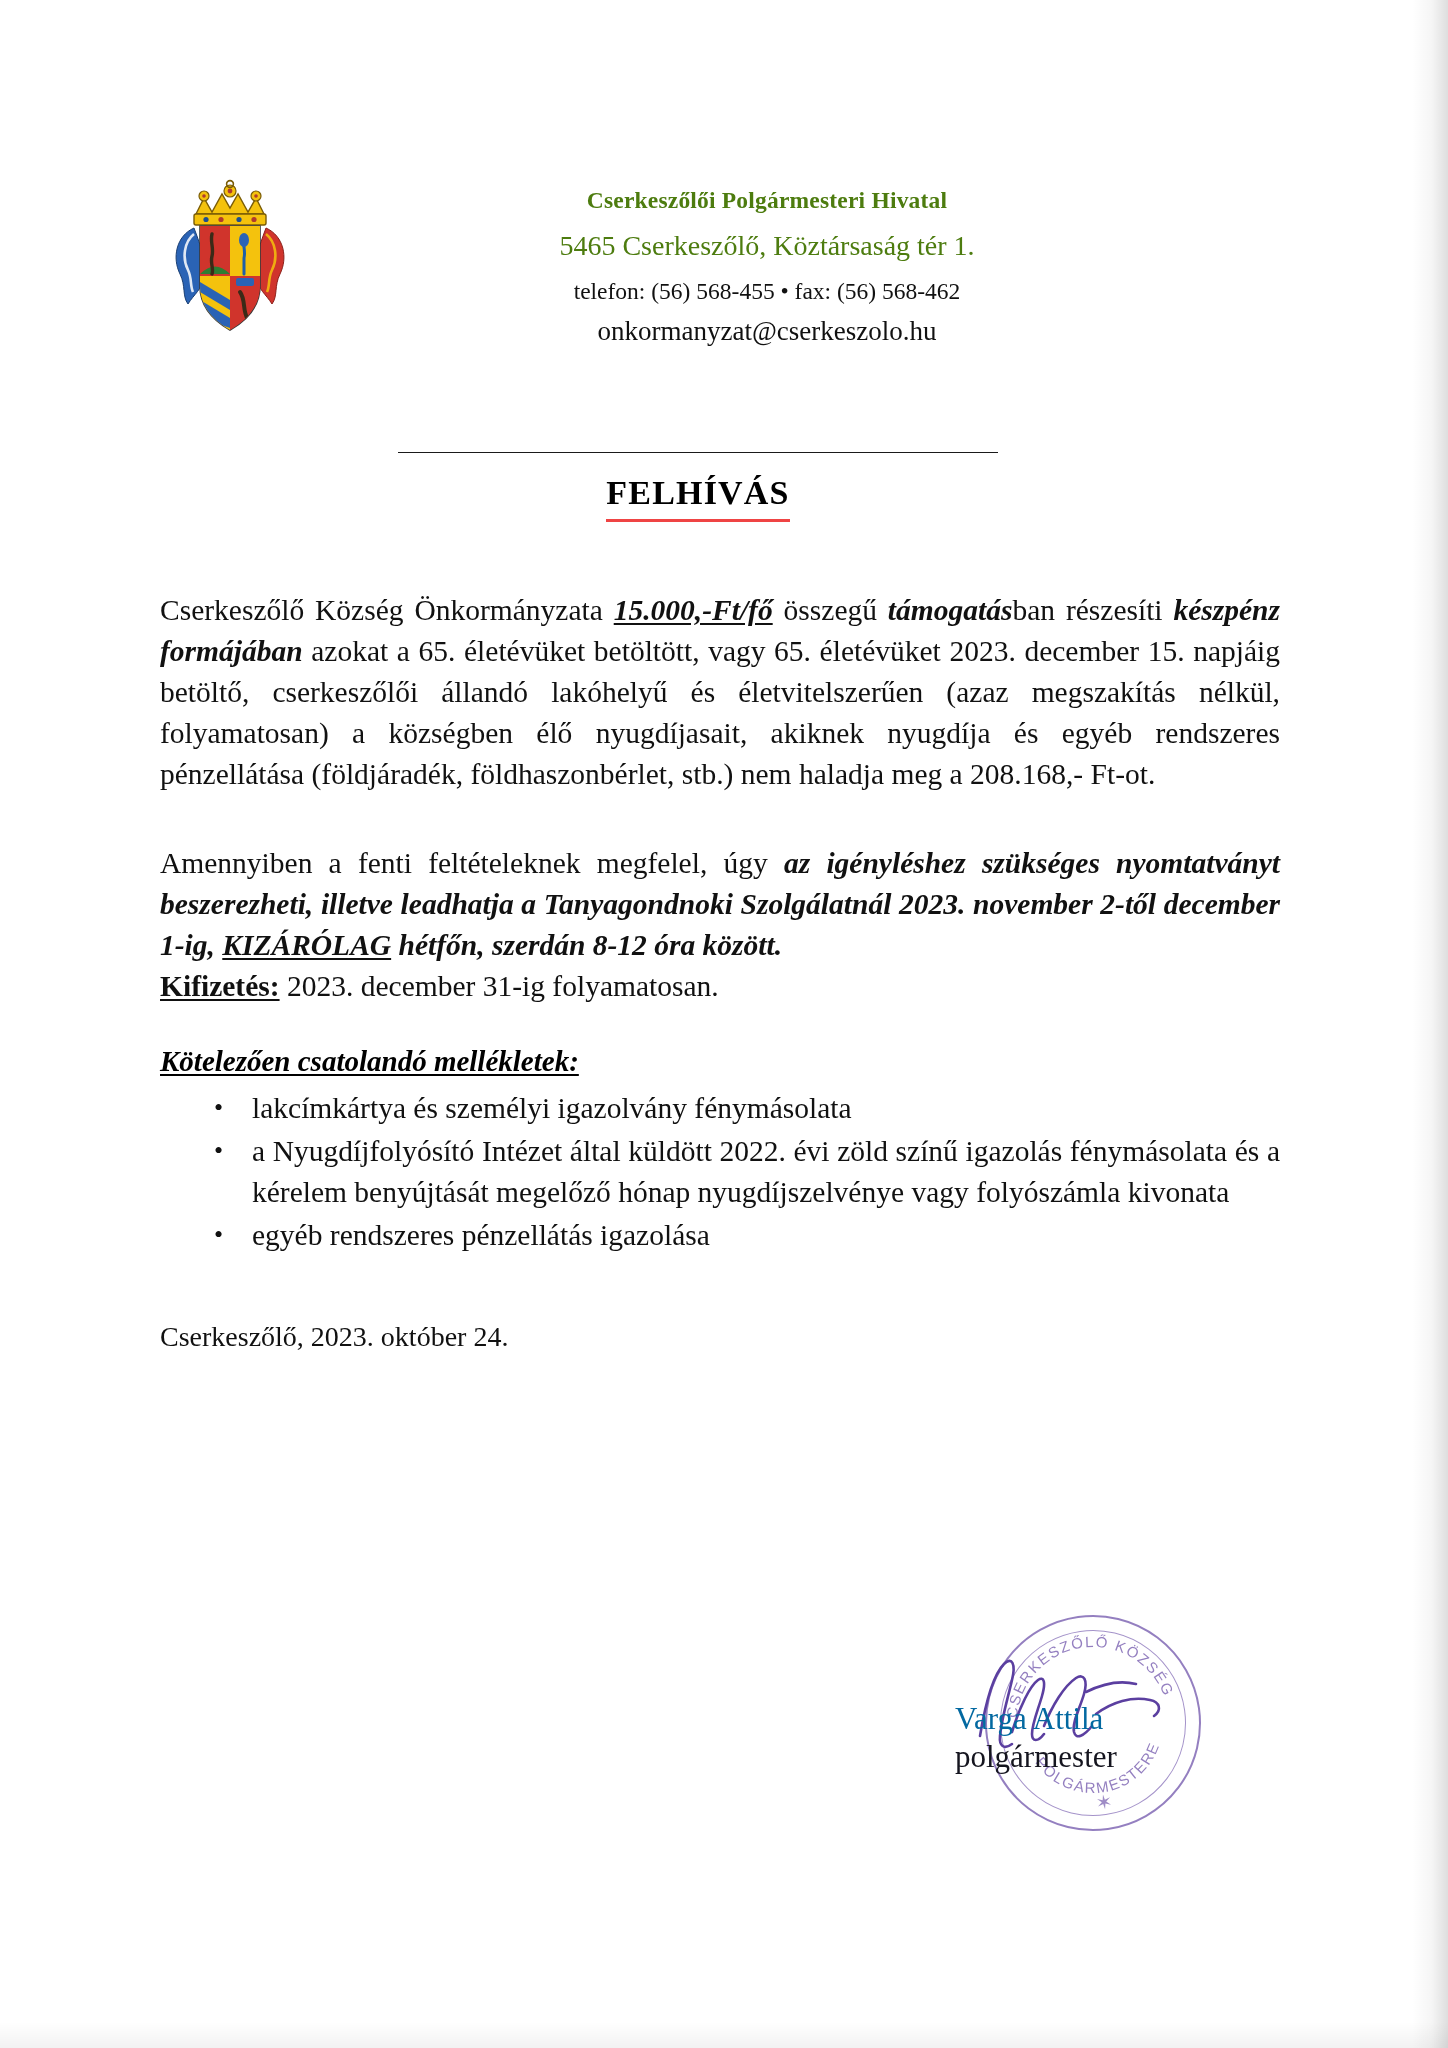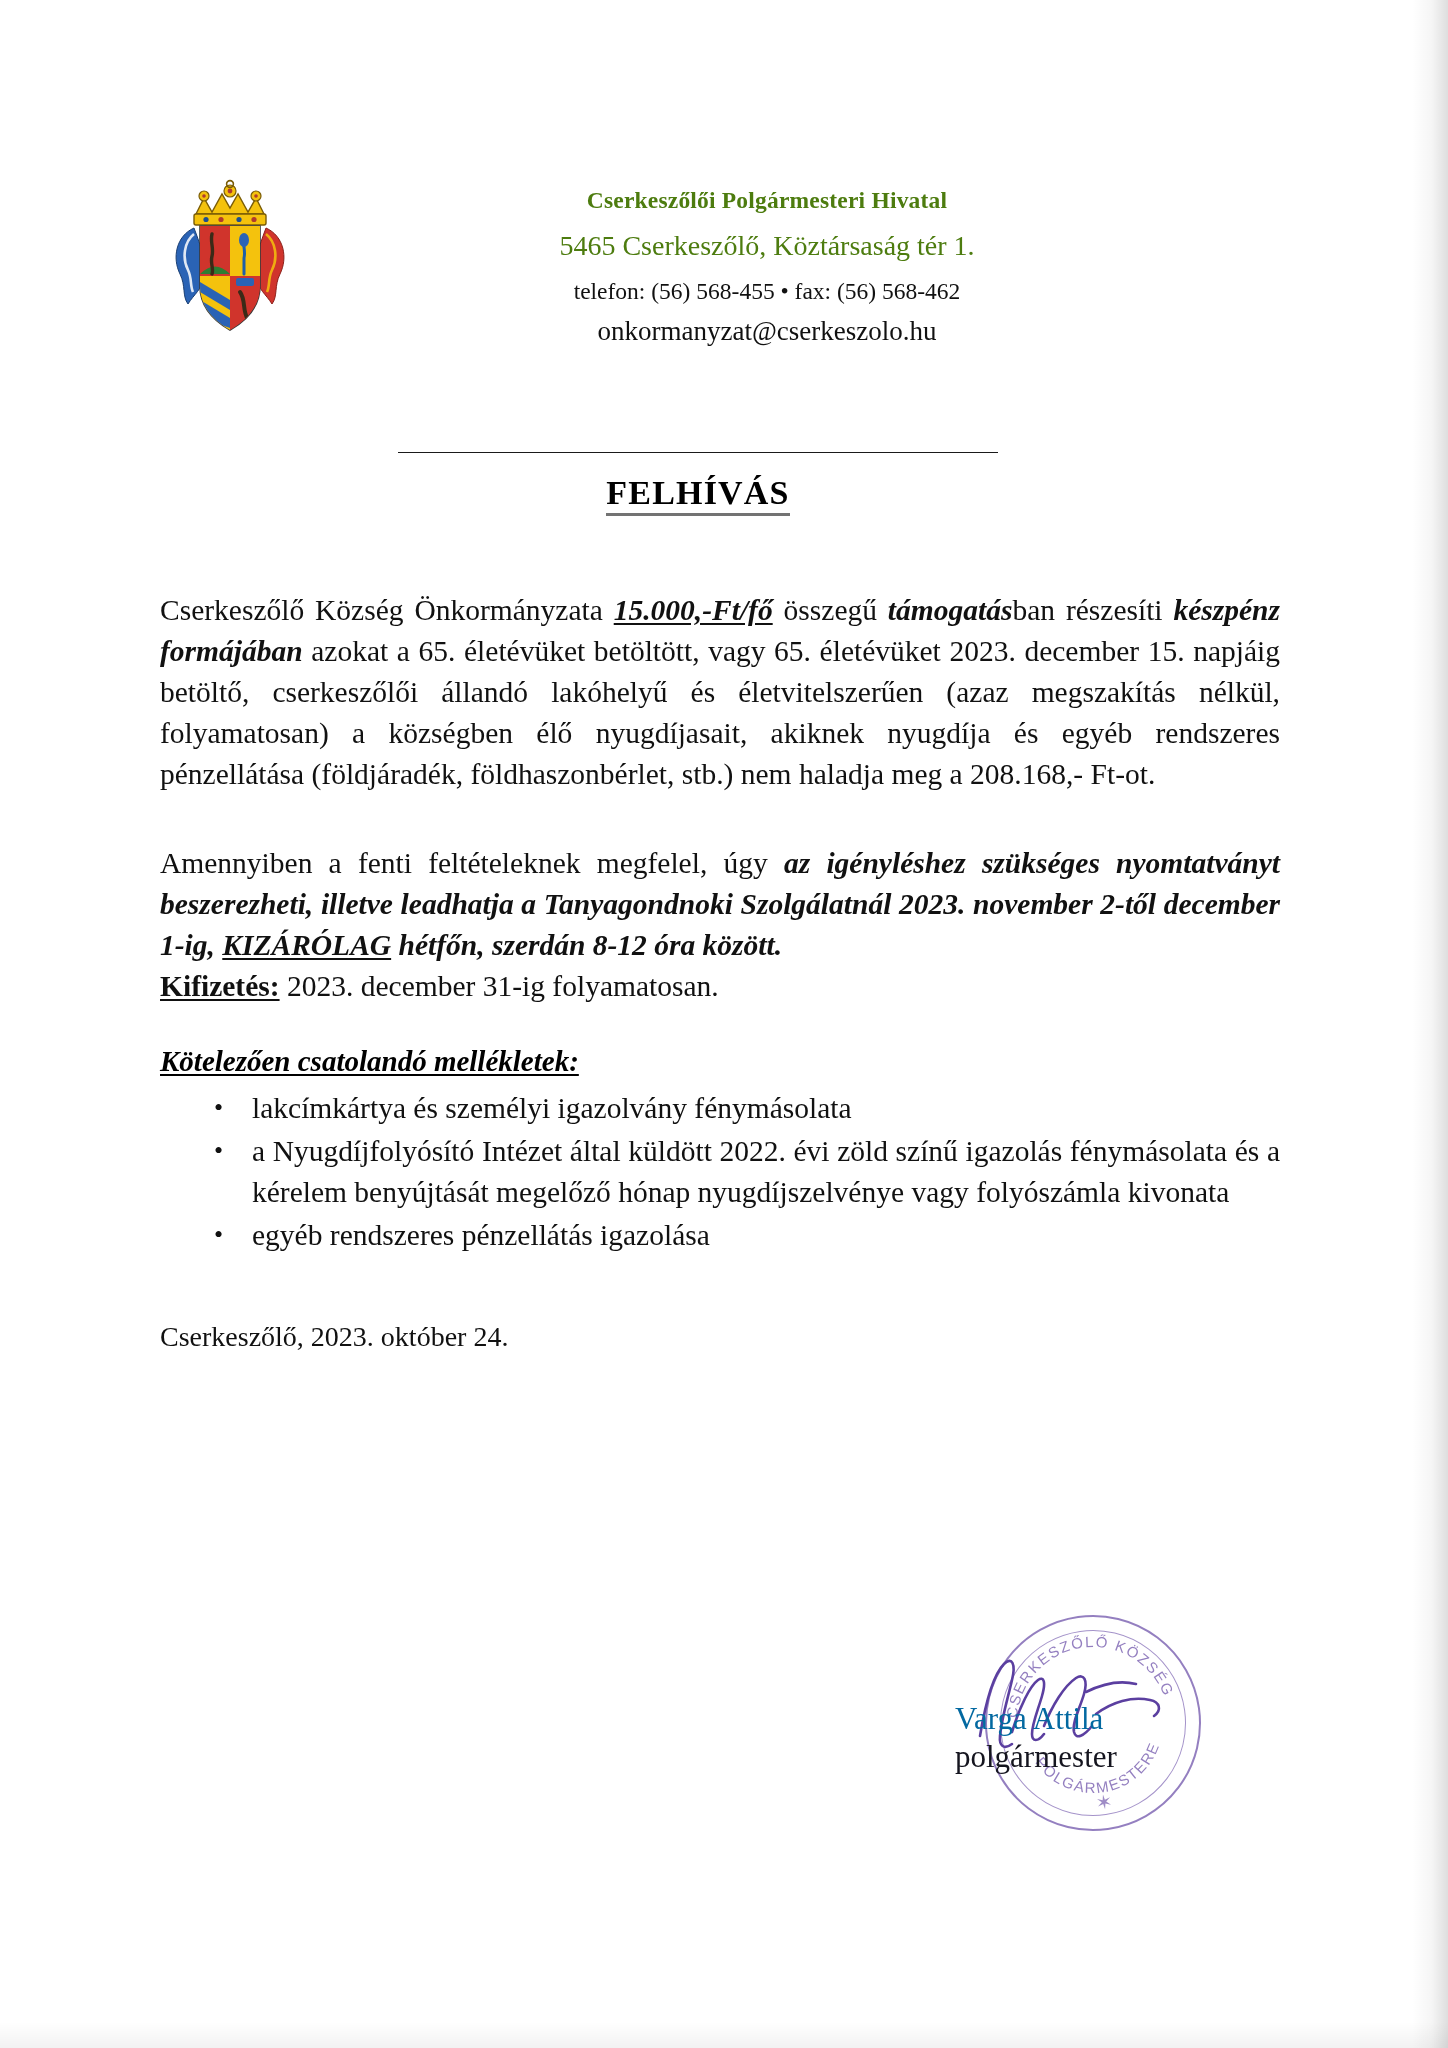--- a/index.html
+++ b/index.html
@@ -29,21 +29,21 @@
   .addr{font-size:28px;color:#4d7c0f;margin-top:17px;line-height:1.1;}
   .phone{font-size:23.5px;color:#111;margin-top:17px;line-height:1.1;}
   .email{font-size:27px;color:#111;margin-top:13px;line-height:1.1;}
 
   .rule{position:absolute;left:398px;top:452px;width:600px;height:0;
         border-top:1.6px solid #1a1a1a;}
 
   .doc-title{position:absolute;left:398px;top:474px;width:600px;text-align:center;}
   .doc-title span{
     font-weight:bold;font-size:34px;letter-spacing:1.2px;color:#000;
-    border-bottom:3px solid #737373;padding-bottom:2px;
+    border-bottom:3px solid #ef4444;padding-bottom:8px;
   }
 
   
   .body-wrap{position:absolute;left:160px;top:590px;width:1120px;}
   p.para{
     font-size:29.5px;line-height:41px;color:#111;
     text-align:justify;text-justify:inter-word;
     margin:0;
   }
   .gap-1{height:48px;}

